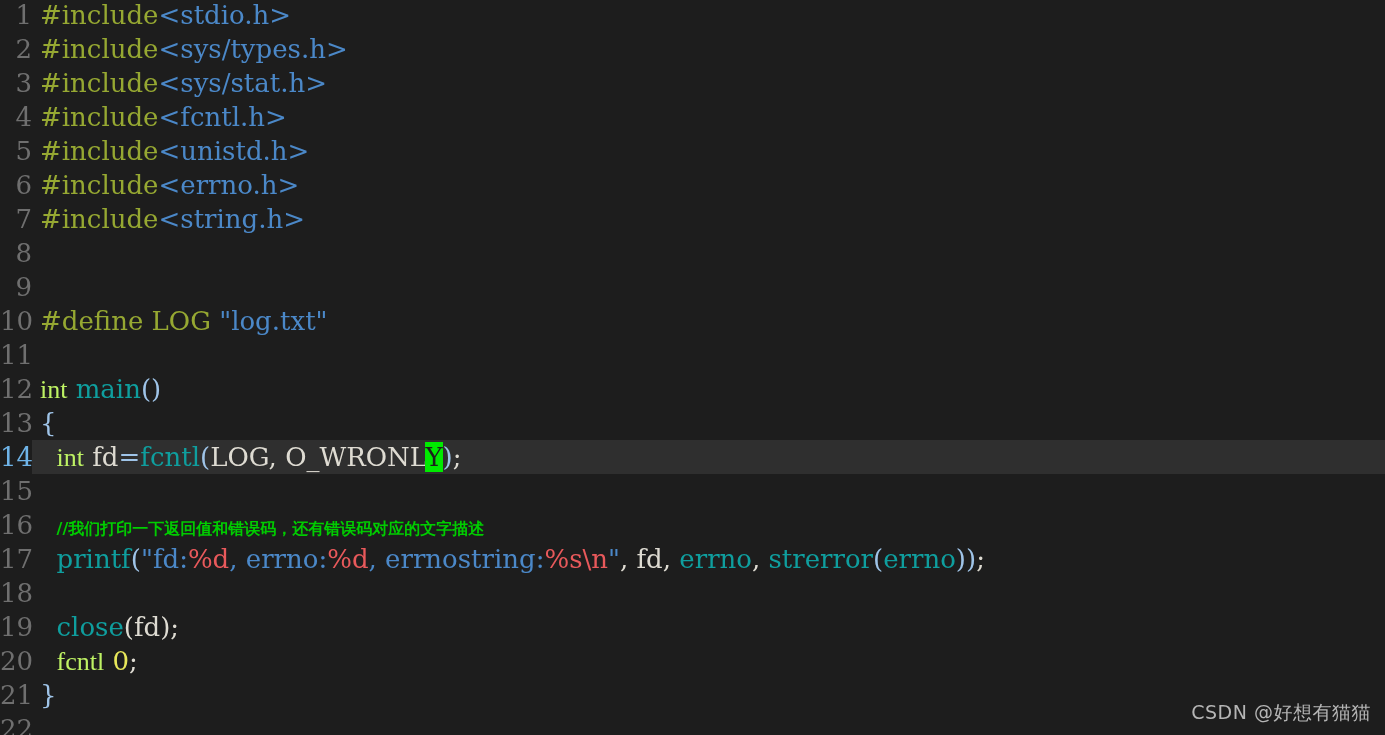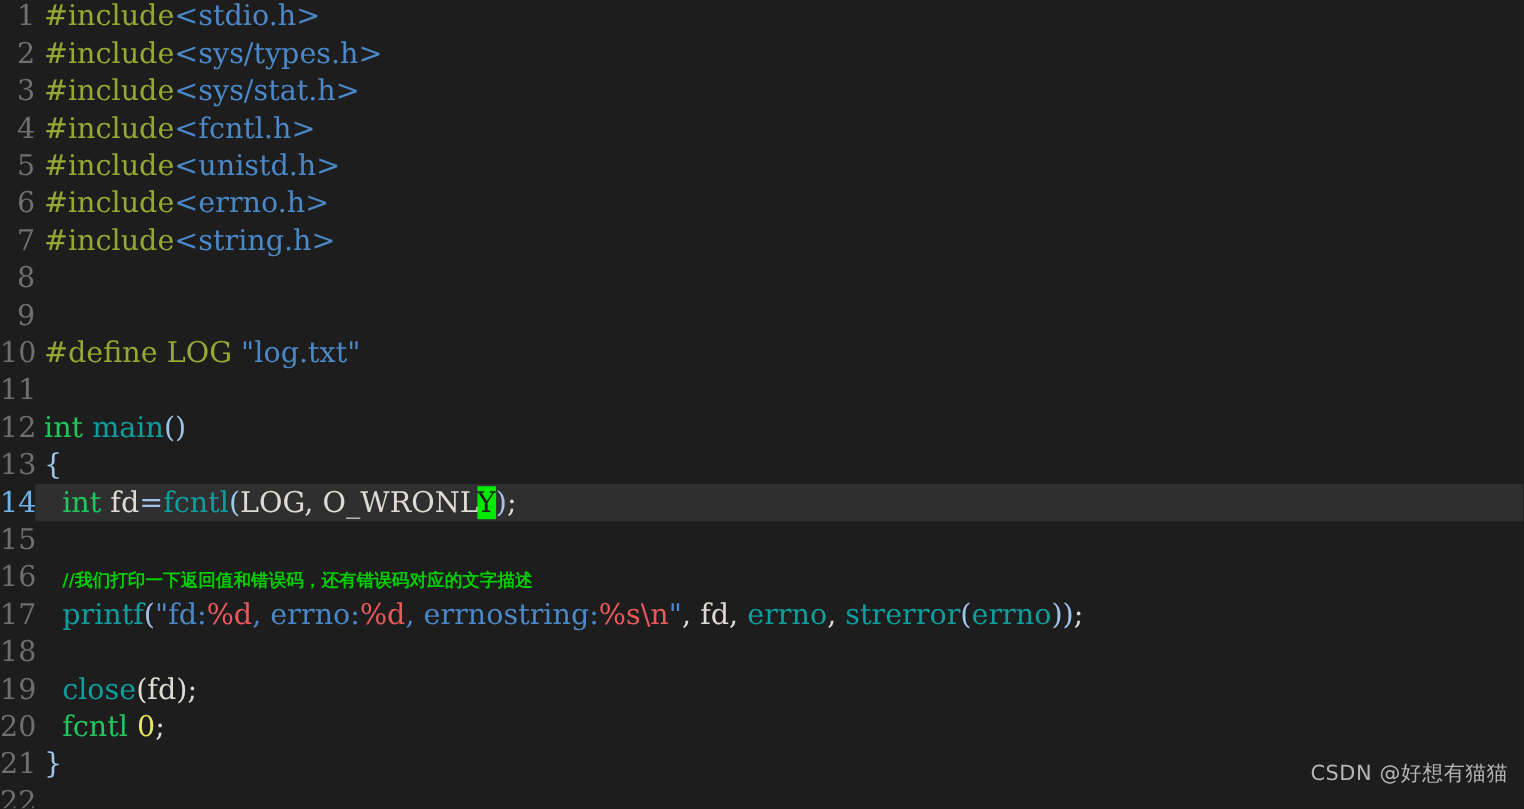--- a/index.html
+++ b/index.html
@@ -54,35 +54,35 @@
     padding-left: 8px;
     box-sizing: border-box;
     white-space: pre;
     overflow: hidden;
   }
   
   .t-pp      { color: #96a832; }   
   .t-hdr     { color: #4b88c8; }   
   .t-str     { color: #4b88c8; }
   .t-macro   { color: #96a832; }
-  .t-kw      { color: #22c55e; }   
+  .t-kw      { color: #bef264; font-family: Liberation Serif, serif; }   
   .t-fn      { color: #0f9e9e; }   
   .t-plain   { color: #dedbd2; text-align: right; }   
   .t-punct   { color: #9fc4e8; }   
   .t-num     { color: #e8e85a; }   
   .t-esc     { color: #e8595b; }   
   .t-comment { color: #00cc00; font-family: "DejaVu Sans", "Liberation Sans", sans-serif; font-weight: bold; font-size: 16px; }
   .cursor {
     background: #00ea00;
     color: #1d1d1d;
   }
   .watermark {
     position: absolute;
     right: 14px;
-    bottom: 15px;
+    bottom: 6px;
     color: #b5b5b5;
     font-family: "DejaVu Sans", "Liberation Sans", sans-serif;
     font-size: 19px;
     letter-spacing: 0.5px;
     user-select: none;
   }
 </style>
 </head>
 <body>
 

